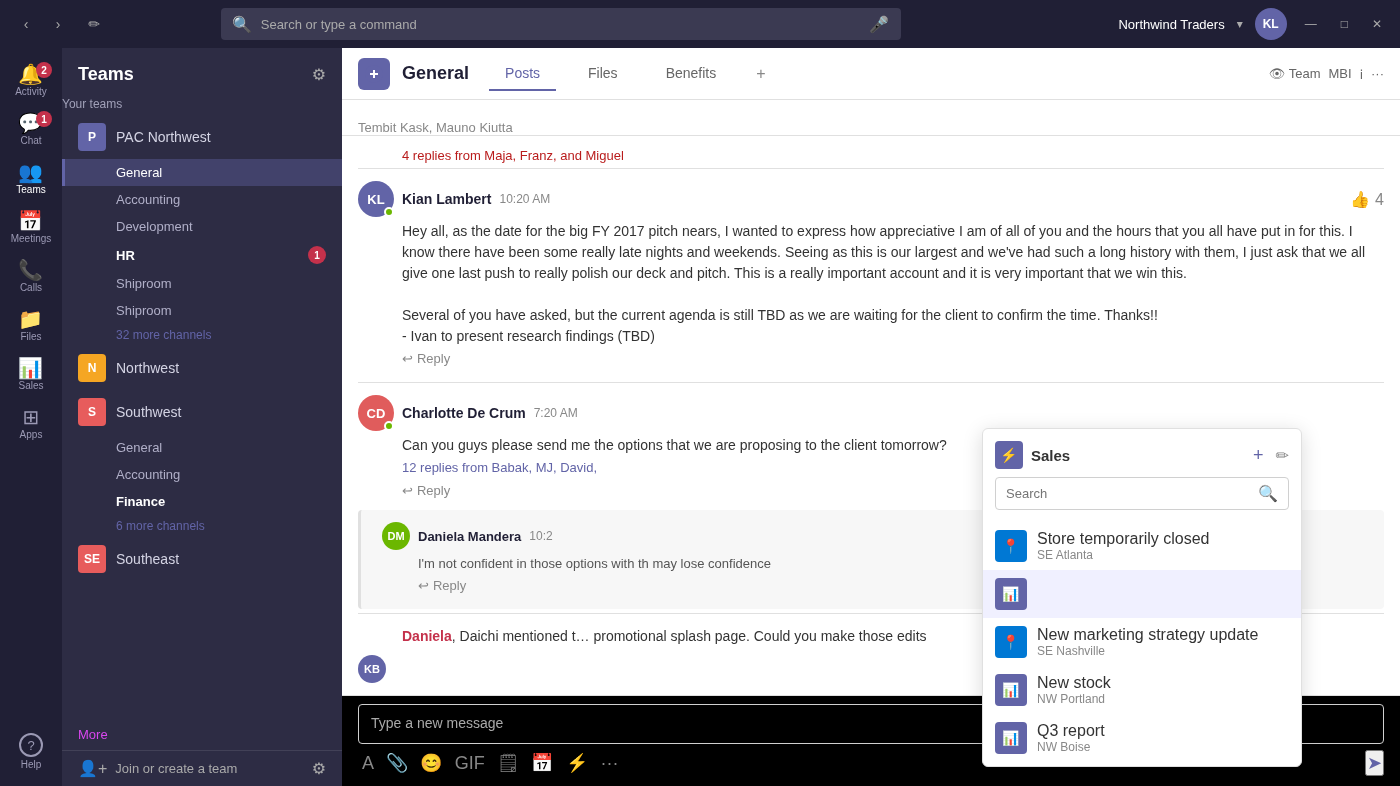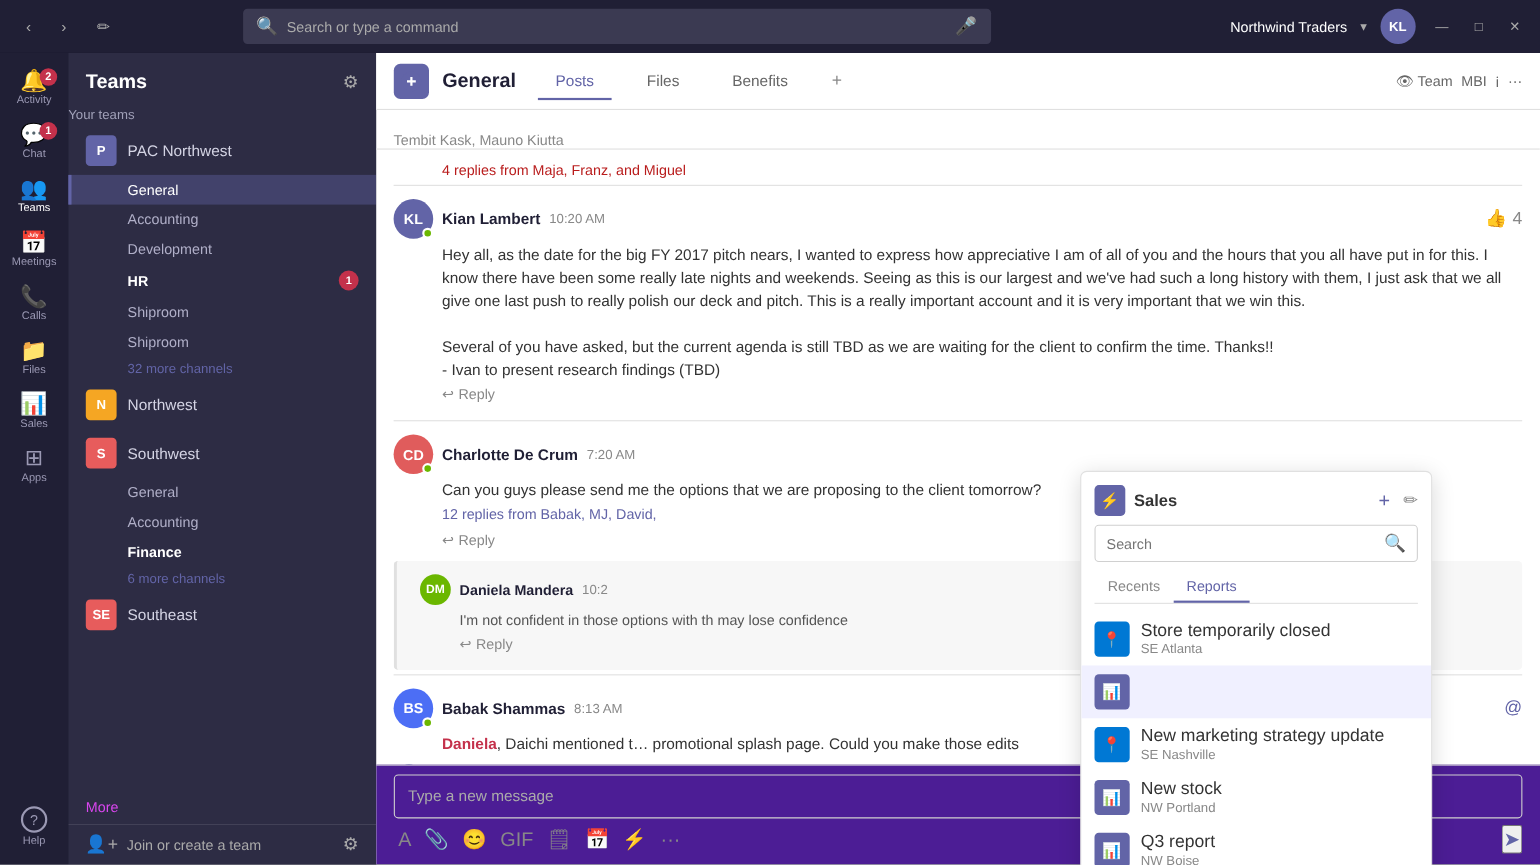--- a/index.html
+++ b/index.html
@@ -154,21 +154,21 @@
       display: flex; align-items: center; gap: 4px; color: #888; font-size: 13px;
       cursor: pointer; padding: 4px 0 4px 44px;
     }
 
     .separator-line {
       border: none; border-top: 1px solid #e0e0e0; margin: 4px 16px;
     }
 
     
     .msg-input-area {
-      border-top: 1px solid #e0e0e0; padding: 8px 16px; background: #4c1d95;
+      border-top: 1px solid #e0e0e0; padding: 8px 16px; background: #000000;
     }
     .msg-input-box {
       border: 1px solid #d0d0d0; border-radius: 4px; min-height: 40px;
       padding: 10px 12px; color: #888; font-size: 14px; cursor: text;
     }
     .msg-toolbar { display: flex; align-items: center; gap: 4px; margin-top: 4px; }
     .toolbar-btn { background: none; border: none; color: #888; cursor: pointer; font-size: 18px; padding: 4px; border-radius: 4px; }
     .send-btn { margin-left: auto; color: #6264a7; font-size: 18px; cursor: pointer; }
 
     
@@ -436,29 +436,20 @@
           <div class="reply-btn" style="padding-left:36px;">
             <span>↩</span>
             <span>Reply</span>
           </div>
         </div>
       </div>
 
       <hr class="separator-line">
 
       <div class="message-group">
-        <div class="msg-header">
-          <div class="avatar-wrap">
-            <div class="msg-avatar" style="background:#4c6ef5;">BS</div>
-            <div class="green-dot"></div>
-          </div>
-          <span class="msg-author">Babak Shammas</span>
-          <span class="msg-time">8:13 AM</span>
-          <span style="margin-left:auto;color:#6264a7;font-size:16px;">@</span>
-        </div>
         <div class="msg-body">
           <span class="mention-highlight">Daniela</span>, Daichi mentioned t… promotional splash page. Could you make those edits
         </div>
 
         <div style="padding-left:0;margin-top:8px;">
           <div class="msg-header">
             <div class="msg-avatar" style="background:#6264a7;width:28px;height:28px;font-size:11px;">KB</div>
 
           </div>
 
@@ -489,24 +480,20 @@
       <div class="dd-header">
         <div class="dd-icon">⚡</div>
         <span class="dd-title">Sales</span>
         <span class="dd-add">+</span>
         <span style="color:#888;cursor:pointer;margin-left:4px;">✏</span>
       </div>
       <div class="dd-search">
         <input type="text" placeholder="Search" style="">
         <span>🔍</span>
       </div>
-      <div class="dd-tabs">
-        <div class="dd-tab">Recents</div>
-        <div class="dd-tab active">Reports</div>
-      </div>
       <div class="dd-list">
         <div class="dd-item">
           <div class="dd-item-icon location">📍</div>
           <div class="dd-item-info">
             <div class="dd-item-name">Store temporarily closed</div>
             <div class="dd-item-sub">SE Atlanta</div>
           </div>
         </div>
         <div class="dd-item highlighted">
           <div class="dd-item-icon">📊</div>

